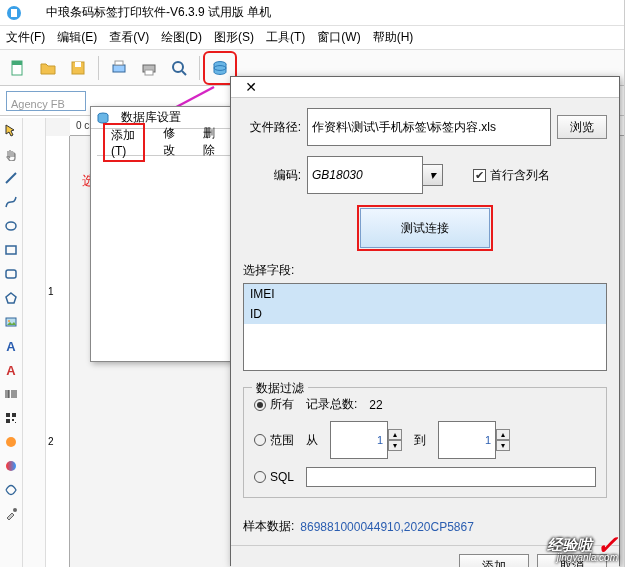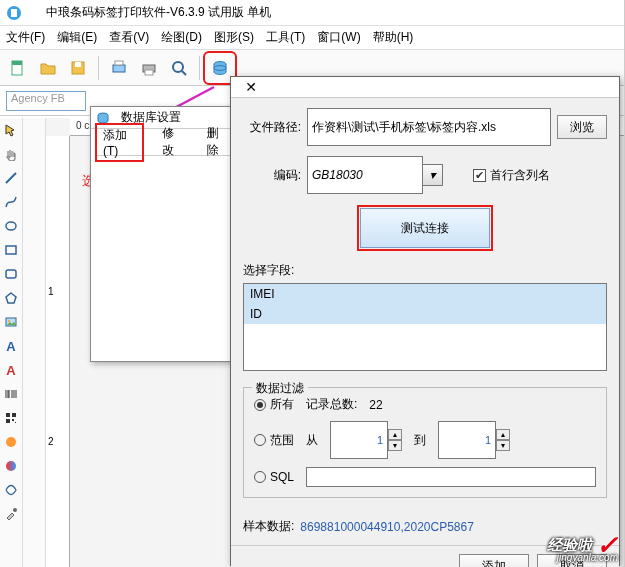--- a/index.html
+++ b/index.html
@@ -11,37 +11,37 @@
   
   .menubar { display: flex; align-items: center; height: 24px; padding-left: 6px; gap: 12px; background: #fff; border-bottom: 1px solid #ddd; }
   .menubar span { cursor: default; }
   
   .toolbar { display: flex; align-items: center; height: 36px; padding-left: 4px; gap: 2px; background: #fafafa; border-bottom: 1px solid #ccc; }
   .tbtn { width: 28px; height: 28px; display: flex; align-items: center; justify-content: center; border: 1px solid transparent; border-radius: 3px; }
   .tsep { width: 1px; height: 24px; background: #ccc; margin: 0 4px; }
   .highlight-red { outline: 2px solid #e91a1a; outline-offset: 1px; }
   
   .fontbar { display: flex; align-items: center; height: 30px; padding-left: 6px; gap: 6px; background: #fff; border-bottom: 1px solid #ccc; }
-  .fontbox { width: 80px; height: 20px; border: 1px solid #7aa3cc; padding: 0 4px; color: #999; display: flex; align-items: flex-start; font-size: 11px; }
+  .fontbox { width: 80px; height: 20px; border: 1px solid #7aa3cc; padding: 0 4px; color: #999; display: flex; align-items: flex-end; font-size: 11px; }
   
   .lefttools { position: absolute; left: 0; top: 118px; width: 46px; bottom: 0; display: flex; }
   .strip { width: 23px; display: flex; flex-direction: column; border-right: 1px solid #ddd; background: #fafafa; }
   .strip .tbtn { width: 22px; height: 24px; }
   
   .canvas-wrap { position: absolute; left: 46px; top: 118px; right: 0; bottom: 0; background: #f4f4f4; }
   .ruler-h { position: absolute; left: 24px; top: 0; right: 0; height: 18px; background: #fff; border-bottom: 1px solid #aaa; font-size: 10px; color: #333; }
   .ruler-h .tick { position: absolute; top: 2px; }
   .ruler-v { position: absolute; left: 0; top: 18px; bottom: 0; width: 24px; background: #fff; border-right: 1px solid #aaa; }
   .ruler-v .tick { position: absolute; left: 2px; font-size: 10px; }
   .tab-label { position: absolute; left: 52px; top: 120px; padding: 2px 8px; border: 1px solid #999; background: #fff; color: #d00; display: flex; align-items: center; gap: 4px; }
   .red-note { position: absolute; left: 82px; top: 172px; color: #e91a1a; font-size: 13px; }
   
   .dlg-small { position: absolute; left: 90px; top: 106px; width: 148px; background: #fff; border: 1px solid #888; box-shadow: 2px 2px 6px rgba(0,0,0,0.3); }
   .dlg-small .ttl { display: flex; align-items: center; height: 22px; padding-left: 6px; gap: 12px; background: #fff; border-bottom: 1px solid #ccc; }
-  .dlg-small .row { display: flex; align-items: center; height: 26px; padding: 0 4px; gap: 12px; }
+  .dlg-small .row { display: flex; align-items: center; height: 26px; padding: 0 12px; gap: 12px; }
   .dlg-small .cell { padding: 2px 6px; }
   .cell.red-box { border: 2px solid #e91a1a; }
   
   .arrow { position: absolute; left: 144px; top: 85px; width: 80px; height: 40px; }
   
   .dlg { position: absolute; left: 230px; top: 76px; width: 390px; height: 490px; background: #f0f0f0; border: 1px solid #666; box-shadow: 2px 2px 8px rgba(0,0,0,0.35); display: flex; flex-direction: column; }
   .dlg-title { display: flex; align-items: center; justify-content: space-between; height: 26px; background: #fff; border-bottom: 1px solid #ccc; padding: 0 6px; }
   .dlg-title .left { display: flex; align-items: center; gap: 6px; }
   .close-x { width: 28px; height: 20px; display: flex; align-items: center; justify-content: center; font-size: 14px; }
   .dlg-body { flex: 1; padding: 10px 12px; display: flex; flex-direction: column; gap: 10px; }

